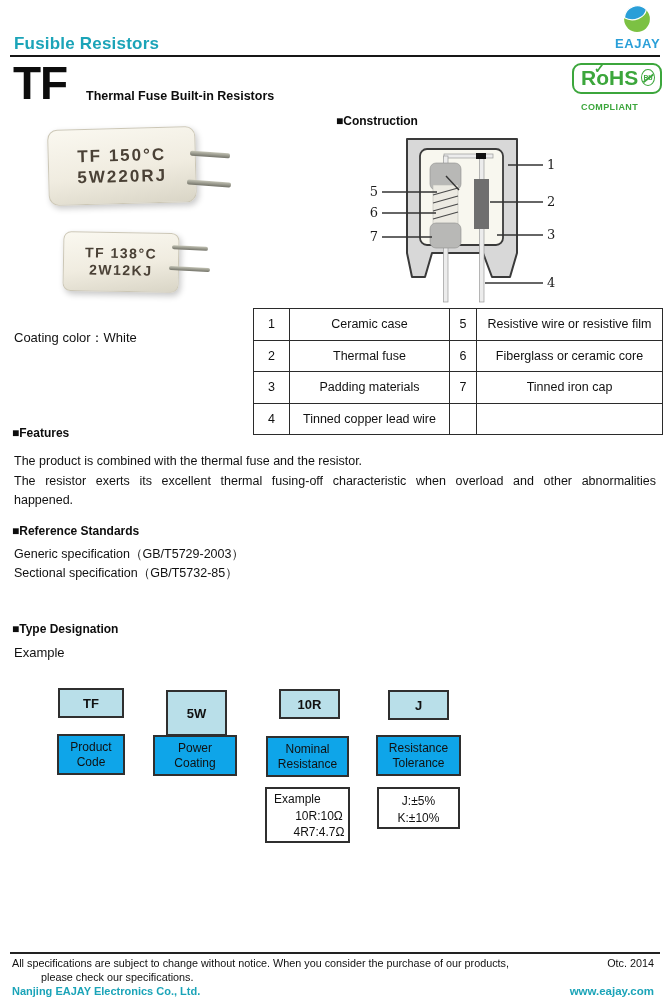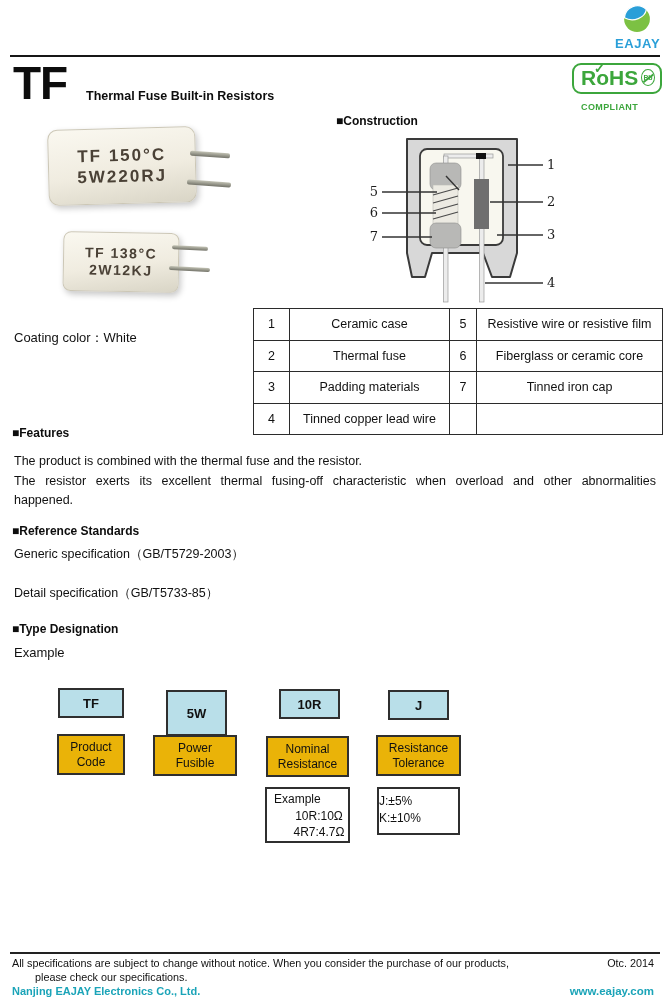--- a/index.html
+++ b/index.html
@@ -72,49 +72,50 @@
   .example-label { position:absolute; left:14px; top:645px; font-size:13px; }
 
   
   .dbox { position:absolute; box-sizing:border-box; border:2px solid #2f2f2f; background:#b9dfe9;
           display:flex; align-items:center; justify-content:center; font-weight:bold; font-size:13px; }
   .dbox-tf  { left:58px;  top:688px; width:66px; height:30px; }
   .dbox-5w  { left:166px; top:690px; width:61px; height:46px; }
   .dbox-10r { left:279px; top:689px; width:61px; height:30px; }
   .dbox-j   { left:388px; top:690px; width:61px; height:30px; }
 
-  .lbox { position:absolute; box-sizing:border-box; border:2px solid #2f2f2f; background:#eab308;
+  .lbox { position:absolute; box-sizing:border-box; border:2px solid #2f2f2f; background:#0ea5e9;
           display:flex; flex-direction:column; align-items:center; justify-content:center;
           font-size:12px; line-height:15px; text-align:center; }
   .lbox-product   { left:57px;  top:734px; width:68px; height:41px; }
   .lbox-power     { left:153px; top:735px; width:84px; height:41px; }
   .lbox-nominal   { left:266px; top:736px; width:83px; height:41px; }
   .lbox-tolerance { left:376px; top:735px; width:85px; height:41px; }
 
   .nbox { position:absolute; box-sizing:border-box; border:2px solid #2f2f2f; background:#fff;
           font-size:12px; line-height:16.5px; }
   .nbox-resistance { left:265px; top:787px; width:85px; height:56px; padding-top:2px; }
   .nbox-resistance .n-first { text-align:left; padding-left:7px; }
   .nbox-resistance .n-rest  { text-align:center;padding-left:23px; }
-  .nbox-tolerance { left:377px; top:787px; width:83px; height:48px; padding-top:4px; text-align:left; }
+  .nbox-tolerance { left:377px; top:787px; width:83px; height:42px; padding-top:4px; text-align:center; }
 
   
   .footer-rule { position:absolute; left:10px; top:952px; width:650px; height:2px; background:#222; }
   .foot { position:absolute; font-size:10.8px; color:#111; }
   .foot-d1 { left:12px; top:957px; }
-  .foot-d2 { left:19px; top:971px;padding-left:16px; }
+  .foot-d2 { left:25px; top:971px;padding-left:16px; }
   .foot-date { right:16px; top:957px; text-align:right; }
   .foot-company { left:12px; top:985px; font-weight:bold; color:#1ba4b8; font-size:11px; }
   .foot-site { right:16px; top:985px; font-weight:bold; color:#1ba4b8; font-size:11.5px; text-align:center; }
 </style>
 </head>
 <body>
 
 <div class="page">
 
+  <div class="cat-title">Fusible Resistors</div>
   <div class="header-rule"></div>
 
   <div class="logo">
     <svg class="logo-mark" width="34" height="32" viewBox="0 0 36 36">
       <circle cx="18" cy="17" r="14.5" fill="#7cc143"></circle>
       <path d="M3.8,15.5 A14.5,14.5 0 0 1 28.5,6.2 C27,15.5 14,21 3.8,15.5 Z" fill="#2a9fd8" stroke="#ffffff" stroke-width="1.4" stroke-linejoin="round"></path>
     </svg>
     <span class="logo-text">EAJAY</span>
   </div>
 
@@ -242,39 +243,39 @@
     <span>■</span><span>Features</span>
   </div>
   <div class="body-line feat-line1">The product is combined with the thermal fuse and the resistor.</div>
   <div class="body-line feat-line2">The resistor exerts its excellent thermal fusing-off characteristic when overload and other abnormalities</div>
   <div class="body-line feat-line3">happened.</div>
 
   <div class="sec-heading sec-standards">
     <span>■</span><span>Reference Standards</span>
   </div>
   <div class="body-line std-item1">Generic specification（GB/T5729-2003）</div>
-  <div class="body-line std-item3">Detail specification（GB/T5733-85）</div>
+  <div class="body-line std-item2">Sectional specification（GB/T5732-85）</div>
 
   <div class="sec-heading sec-designation">
     <span>■</span><span>Type Designation</span>
   </div>
   <div class="example-label">Example</div>
 
   <div class="dbox dbox-tf">TF</div>
   <div class="dbox dbox-5w">5W</div>
   <div class="dbox dbox-10r">10R</div>
   <div class="dbox dbox-j">J</div>
 
   <div class="lbox lbox-product">
     <span>Product</span>
     <span>Code</span>
   </div>
   <div class="lbox lbox-power">
     <span>Power</span>
-    <span>Fusible</span>
+    <span>Coating</span>
   </div>
   <div class="lbox lbox-nominal">
     <span>Nominal</span>
     <span>Resistance</span>
   </div>
   <div class="lbox lbox-tolerance">
     <span>Resistance</span>
     <span>Tolerance</span>
   </div>
 

